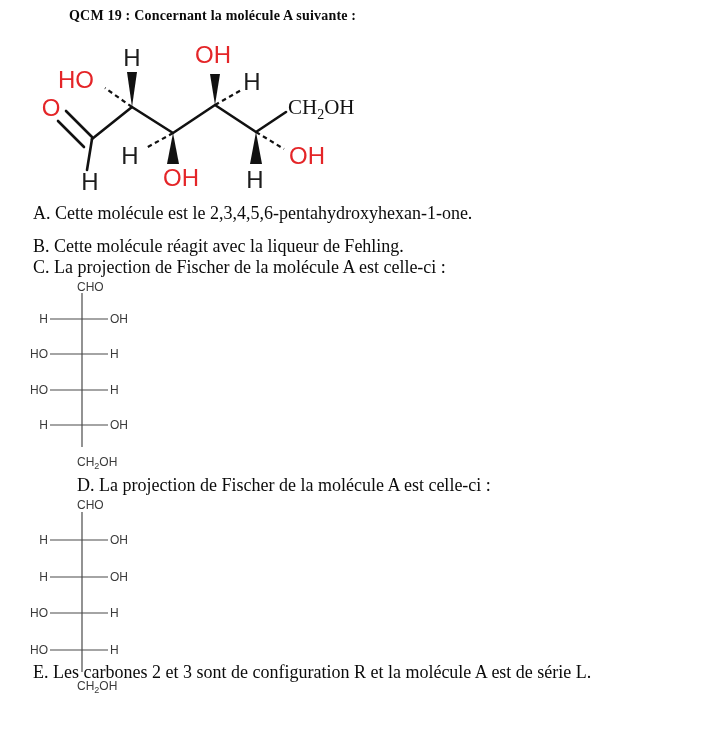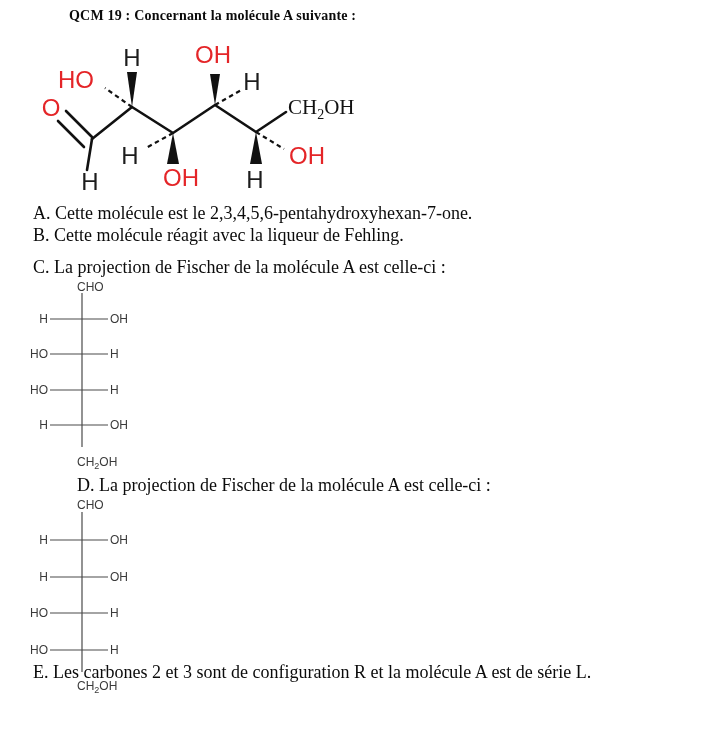--- a/index.html
+++ b/index.html
@@ -4,21 +4,21 @@
 <style>
   html,body{margin:0;padding:0;}
   body{
     width:716px;height:750px;position:relative;background:#ffffff;
     font-family:"Liberation Serif",serif;color:#0b0b0b;overflow:hidden;
   }
   .abs{position:absolute;}
   #title{left:33px;top:8px;font-size:14px;font-weight:bold;letter-spacing:.2px;margin-left:36px;}
   .option{left:33px;font-size:18px;white-space:nowrap;}
   #opt-a{top:203px;}
-  #opt-b{top:225px;}
+  #opt-b{top:236px;}
   #opt-c{top:249px;margin-top:8px;}
   #opt-d{top:475px;margin-left:44px;}
   #opt-e{top:662px;}
 
   
   #mol{left:22px;top:38px;}
   .bond{stroke:#111111;stroke-width:2.6;fill:none;stroke-linecap:round;stroke-linejoin:round;}
   .dash{stroke:#111111;stroke-width:2.2;fill:none;stroke-dasharray:4.5 3.6;stroke-linecap:butt;}
   .wedge{fill:#111111;stroke:none;}
   .atom{font-family:"Liberation Sans",sans-serif;font-size:24px;fill:#1c1c1c;}
@@ -64,21 +64,21 @@
   <text class="atom red" x="191" y="25" text-anchor="middle">OH</text>
   <text class="atom" x="230" y="52" text-anchor="middle">H</text>
   <text class="atom" x="68" y="152" text-anchor="middle">H</text>
   <text class="atom" x="108" y="126" text-anchor="middle">H</text>
   <text class="atom red" x="159" y="148" text-anchor="middle">OH</text>
   <text class="atom" x="233" y="150" text-anchor="middle">H</text>
   <text class="atom red" x="285" y="126" text-anchor="middle">OH</text>
   <text class="serifatom" x="266" y="76"><tspan>CH</tspan><tspan class="subserif" dy="5">2</tspan><tspan dy="-5">OH</tspan></text>
 </svg>
 
-<div id="opt-a" class="option abs">A. Cette molécule est le 2,3,4,5,6-pentahydroxyhexan-7-one.</div>
+<div id="opt-a" class="option abs">A. Cette molécule est le 2,3,4,5,6-pentahydroxyhexan-1-one.</div>
 <div id="opt-b" class="option abs">B. Cette molécule réagit avec la liqueur de Fehling.</div>
 <div id="opt-c" class="option abs">C. La projection de Fischer de la molécule A est celle-ci :</div>
 
 <svg id="fisch1" class="fischer abs" width="120" height="196" viewBox="0 0 120 196">
   <text class="ft" x="49" y="15">CHO</text>
   <line class="fl" x1="54" y1="17" x2="54" y2="171"></line>
   <line class="fl" x1="22" y1="43" x2="80" y2="43"></line>
   <line class="fl" x1="22" y1="78" x2="80" y2="78"></line>
   <line class="fl" x1="22" y1="114" x2="80" y2="114"></line>
   <line class="fl" x1="22" y1="149" x2="80" y2="149"></line>

